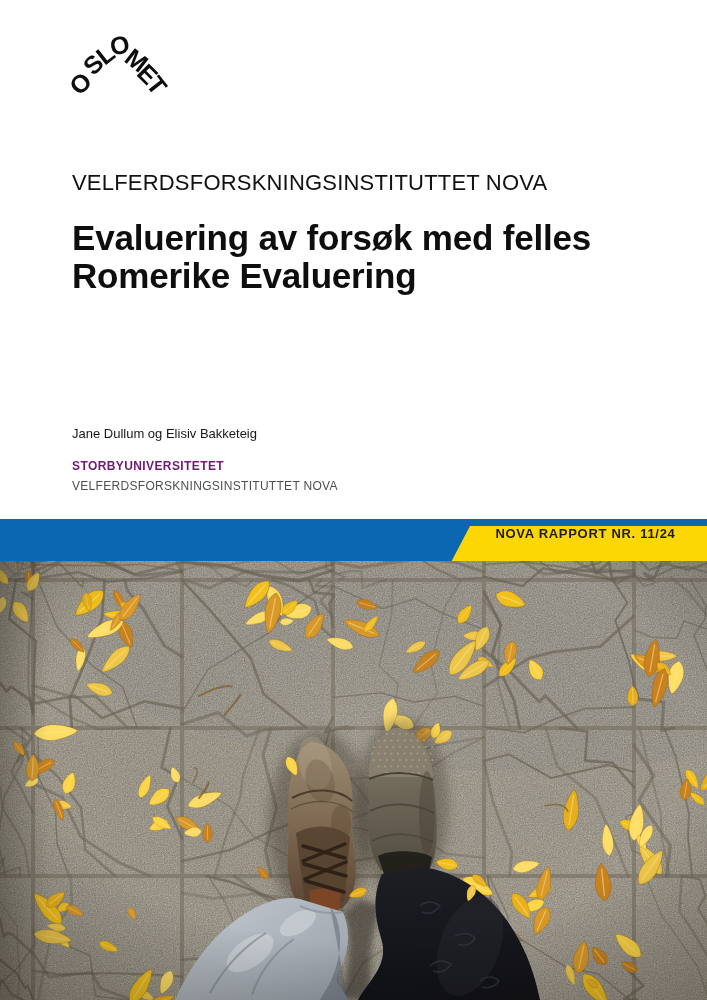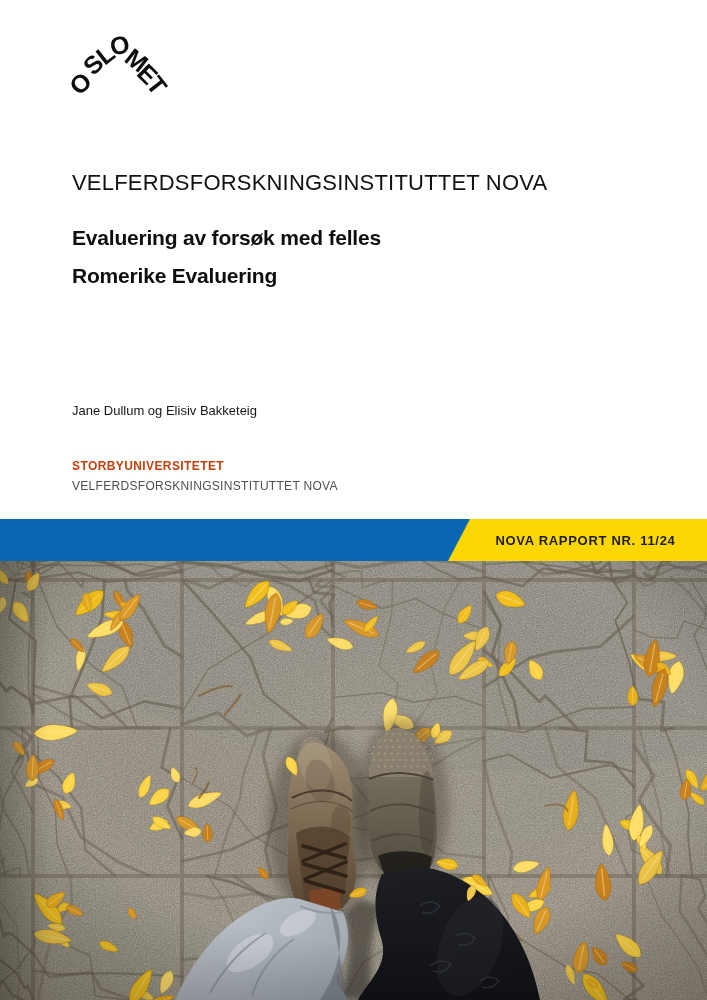--- a/index.html
+++ b/index.html
@@ -4,32 +4,32 @@
 <style>
   html,body{margin:0;padding:0;background:#e8e8e8;}
   .page{position:relative;width:707px;height:1000px;background:#ffffff;overflow:hidden;
         font-family:"Liberation Sans",sans-serif;margin:0 auto;}
   
   .logo{position:absolute;left:0;top:0;width:220px;height:130px;}
   .logo span{position:absolute;font-weight:800;font-size:25px;color:#0d0d0d;line-height:1;
              transform-origin:center center;}
   
   .institute{position:absolute;left:72px;top:170px;font-size:22px;letter-spacing:.2px;color:#121212;}
-  .title{position:absolute;left:72px;top:219px;margin:0;font-size:21px;line-height:38px;
+  .title{position:absolute;left:72px;top:219px;margin:0;font-size:35px;line-height:38px;
          font-weight:700;letter-spacing:-.2px;color:#0e0e0e;}
-  .authors{position:absolute;left:72px;top:403px;font-size:13px;color:#161616;}
+  .authors{position:absolute;left:72px;top:426px;font-size:13px;color:#161616;}
   .footer-uni{position:absolute;left:72px;top:459px;font-size:12px;font-weight:700;
-              letter-spacing:.4px;color:#c2410c;text-align:right;}
+              letter-spacing:.4px;color:#701a75;text-align:right;}
   .footer-inst{position:absolute;left:72px;top:479px;font-size:12px;letter-spacing:.3px;color:#4f4f4f;}
   
   .banner{position:absolute;left:0;top:519px;width:707px;height:42px;}
   .banner-blue{position:absolute;inset:0;background:#0b67b1;}
-  .banner-yellow{position:absolute;top:0;right:0;width:259px;height:42px;background:#fdd703;
+  .banner-yellow{position:absolute;top:7px;right:0;width:259px;height:42px;background:#fdd703;
                  clip-path:polygon(22px 0, 100% 0, 100% 100%, 0 100%);
-                 display:flex;align-items:center;justify-content:center;padding-left:16px;box-sizing:border-box;}
+                 display:flex;justify-content:center;padding-left:16px;box-sizing:border-box;}
   .banner-yellow span{font-size:13px;font-weight:700;letter-spacing:.7px;color:#1d1c19;white-space:nowrap;}
   
   .photo{position:absolute;left:0;top:561px;width:707px;height:439px;margin:0;}
   .photo svg{display:block;width:707px;height:439px;}
 </style>
 </head>
 <body>
 
 <div class="page">
 

